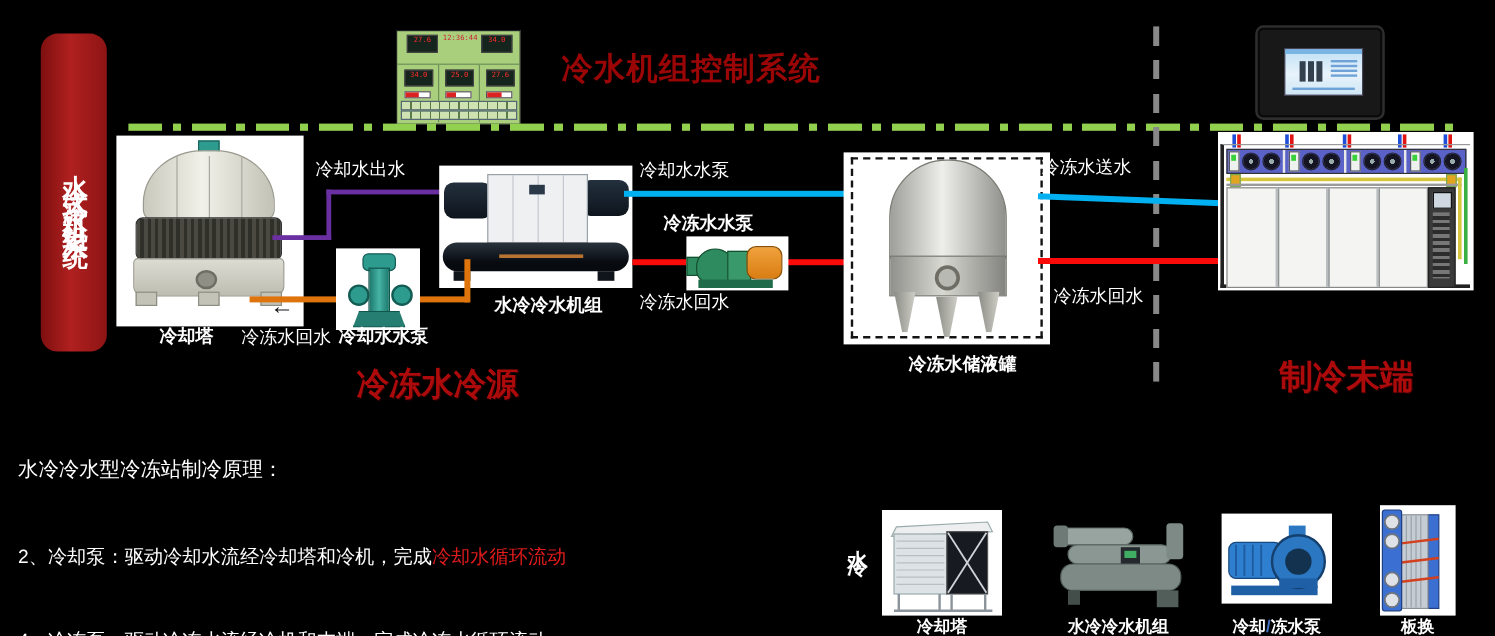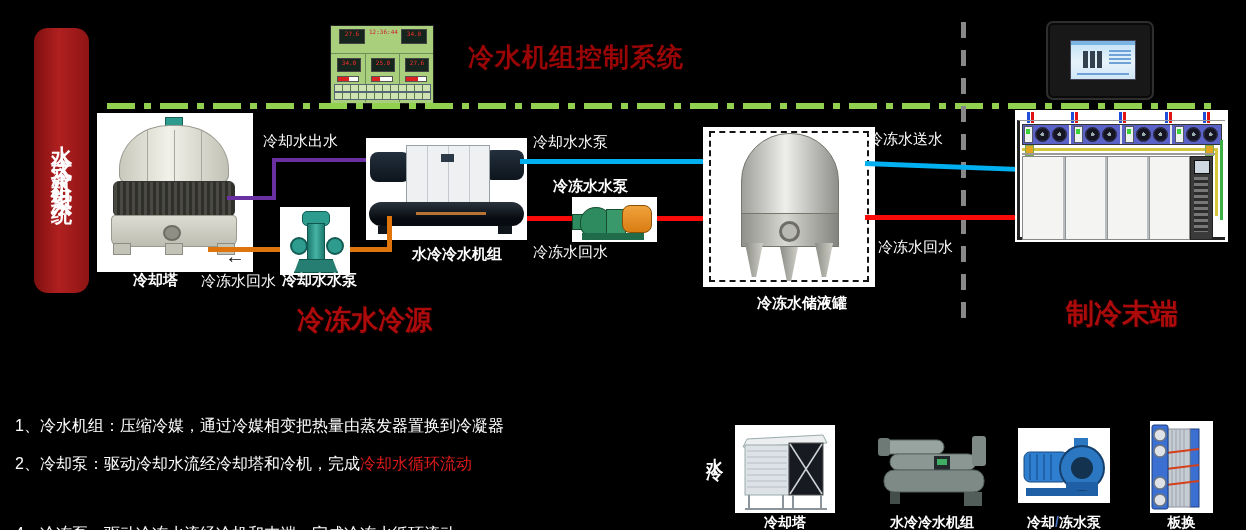--- a/index.html
+++ b/index.html
@@ -309,21 +309,21 @@
       <div class="scr2"></div>
         <div class="slots"></div>
     </div>
     <div class="vline-y"></div>
     <div class="vline-g"></div>
   </div>
 
   <div class="abs sec-title" style="left:297px;top:302px;">冷冻水冷源</div>
   <div class="abs sec-title" style="left:1066px;top:295px;font-size:28px;">制冷末端</div>
 
-  <div class="abs note" style="top:416px;">1、冷水机组：压缩冷媒，通过冷媒相变把热量由蒸发器置换到冷凝器</div>
+  <div class="abs note" style="top:380px;font-size:17px;">水冷冷水型冷冻站制冷原理：</div>
   <div class="abs note" style="top:454px;"><span>2、冷却泵：驱动冷却水流经冷却塔和冷机，完成</span><span class="r">冷却水循环流动</span></div>
   <div class="abs note" style="top:524px;">4、冷冻泵：驱动冷冻水流经冷机和末端，完成冷冻水循环流动</div>
 
   <div class="abs sideV" style="left:703px;top:444px;">水冷</div>
 
   <div class="thumb whitebox" style="left:735px;top:425px;width:100px;height:88px;">
     <svg width="100" height="88">
       <polygon points="12,14 88,10 92,18 8,22" fill="#eceef0" stroke="#9aa" stroke-width="1"></polygon>
       <rect x="10" y="20" width="44" height="50" fill="#dde2e6" stroke="#9aa"></rect>
       <g stroke="#b7bec4" stroke-width="1">

